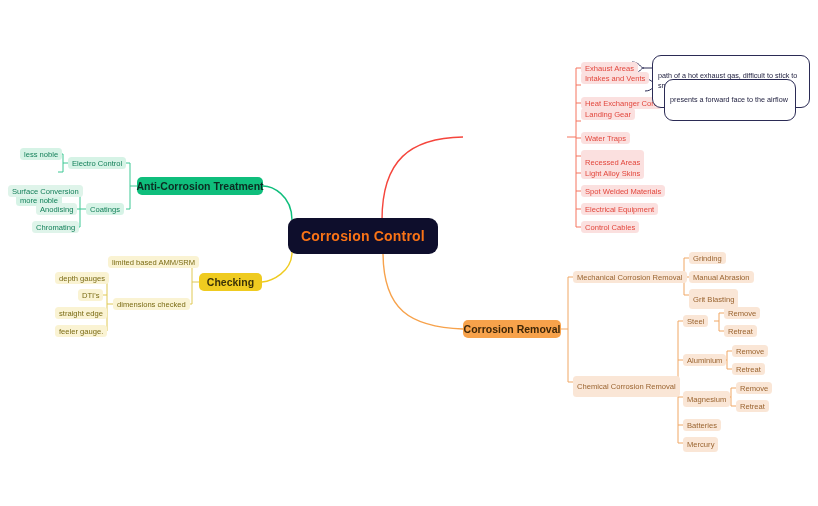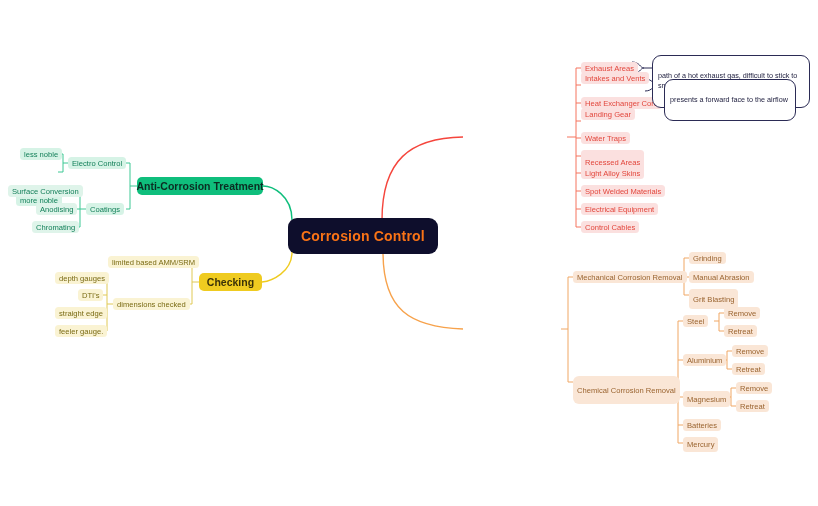--- a/index.html
+++ b/index.html
@@ -143,20 +143,23 @@
 
 
   <div class="node main green" style="left:137px;top:177px;width:126px;height:18px;">
     <span>Anti-Corrosion Treatment</span>
   </div>
 
   <div class="node main yellow" style="left:199px;top:273px;width:63px;height:18px;">
     <span>Checking</span>
   </div>
 
+  <div class="node main orange" style="left:463px;top:320px;width:98px;height:18px;">
+    <span>Corrosion Removal</span>
+  </div>
 
   <div class="node chip red" style="left:581px;top:62px;height:12px;">
     <span>Exhaust Areas</span>
     </div>
   <div class="node chip red" style="left:581px;top:72px;height:12px;">
     <span>Intakes and Vents</span>
     </div>
   <div class="node chip red" style="left:581px;top:97px;height:12px;">
     <span>Heat Exchanger Core</span>
     </div>
@@ -237,21 +240,21 @@
   <div class="node chip orange" style="left:689px;top:252px;height:12px;">
     <span>Grinding</span>
     </div>
   <div class="node chip orange" style="left:689px;top:271px;height:12px;">
     <span>Manual Abrasion</span>
     </div>
   <div class="node chip orange" style="left:689px;top:289px;height:20px;align-items:center;">
     <span>Grit Blasting</span>
     </div>
 
-  <div class="node chip orange" style="left:573px;top:376px;height:28px;border-radius:6px;">
+  <div class="node chip orange" style="left:573px;top:376px;height:21px;">
     <span>Chemical Corrosion Removal</span>
     </div>
 
   <div class="node chip orange" style="left:683px;top:315px;height:12px;">
     <span>Steel</span>
     </div>
   <div class="node chip orange" style="left:724px;top:307px;height:12px;">
     <span>Remove</span>
     </div>
   <div class="node chip orange" style="left:724px;top:325px;height:12px;">

